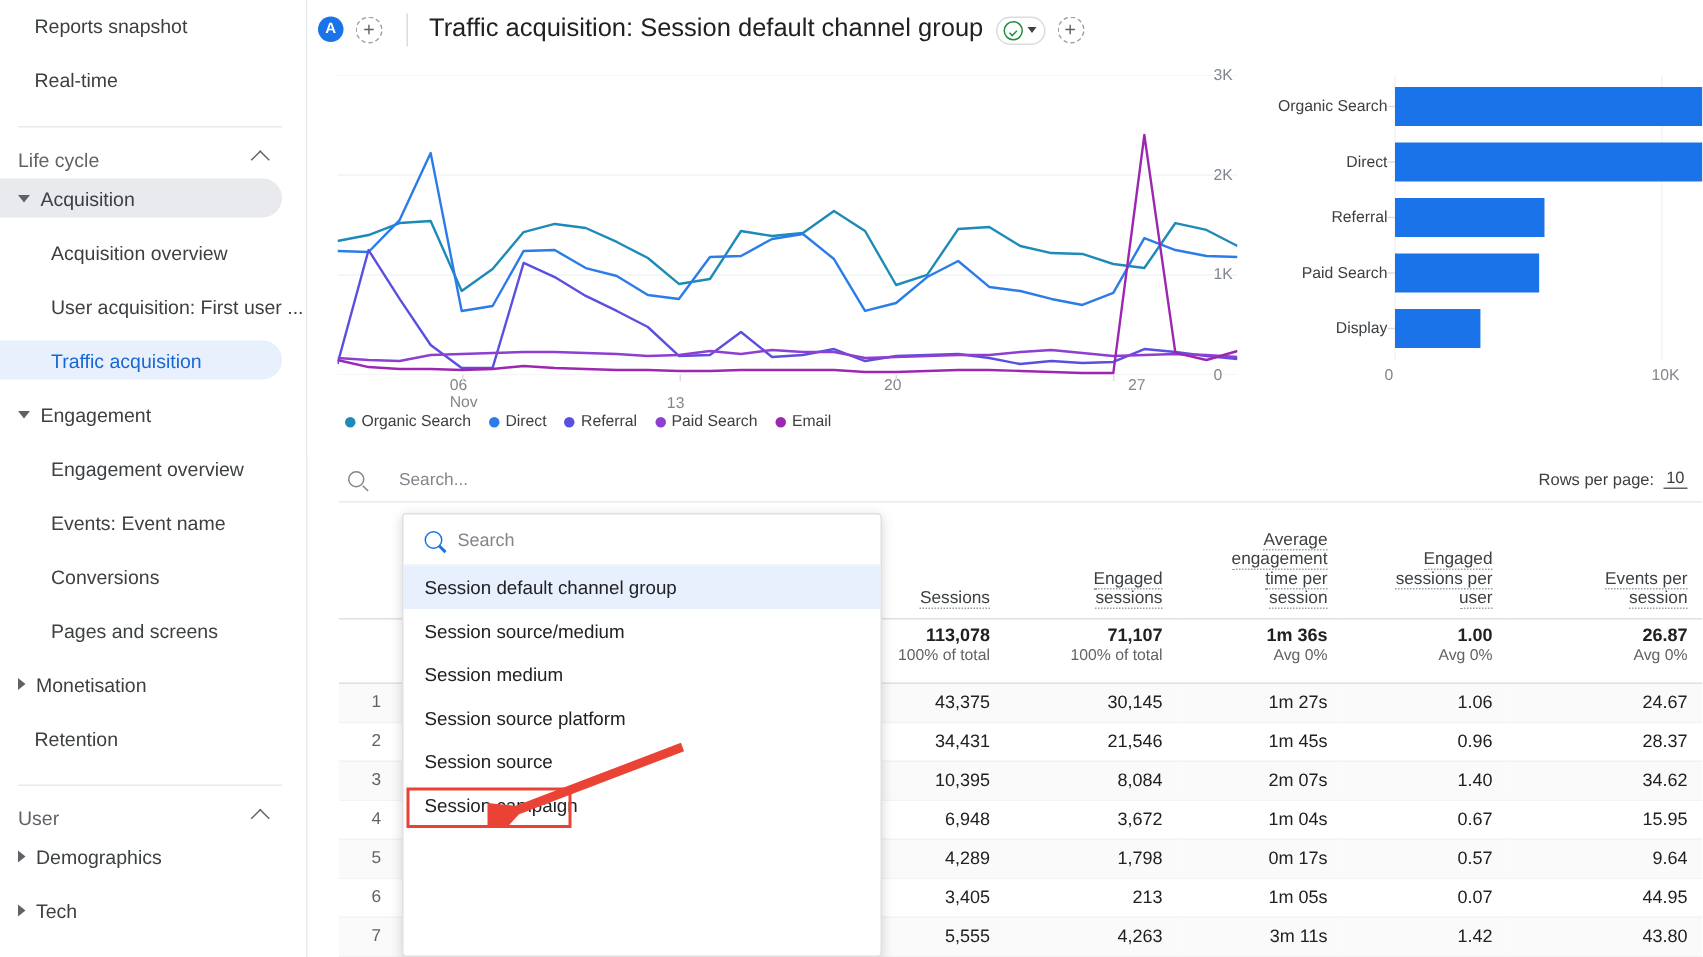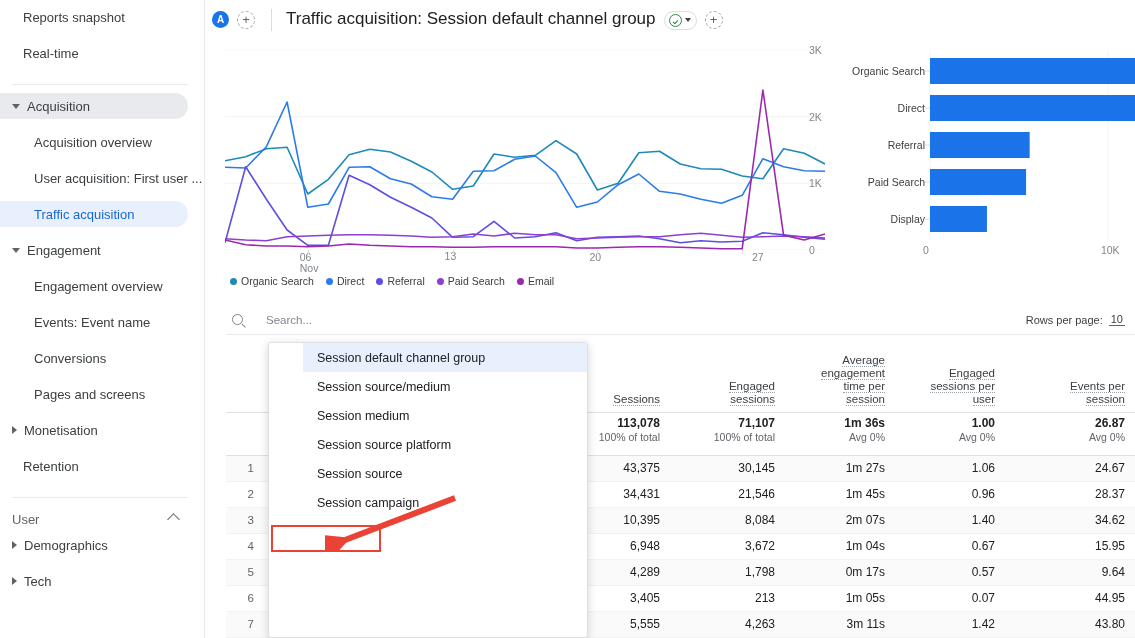--- a/index.html
+++ b/index.html
@@ -111,21 +111,21 @@
   
   #dropdown{
     position:absolute;left:268px;top:342px;width:320px;height:296px;
     background:#fff;border:1px solid #e0e0e0;border-radius:3px;
     box-shadow:0 2px 8px rgba(60,64,67,.22);z-index:40;
   }
   .dd-search{display:flex;align-items:center;gap:10px;height:34px;padding:0 14px;border-bottom:1px solid #f1f3f4;}
   .dd-sic{width:12px;height:12px;border:1.6px solid #1a73e8;border-radius:50%;position:relative;flex:0 0 auto;}
   .dd-sic:after{content:"";position:absolute;right:-4px;bottom:-2px;width:6px;height:1.6px;background:#1a73e8;transform:rotate(45deg);}
   .dd-sph{font-size:12px;color:#80868b;}
-  .dd-item{height:29px;display:flex;align-items:center;padding:0 14px;font-size:12.5px;color:#202124;cursor:pointer;margin-left:34px;}
+  .dd-item{height:29px;display:flex;align-items:center;padding:0 14px;font-size:12.5px;color:#202124;cursor:pointer;}
   .dd-item.hl{background:#e8f0fe;}
   
   #redbox{
     position:absolute;left:271px;top:525px;width:110px;height:27px;
     border:2px solid #ea4335;z-index:60;pointer-events:none;
   }
   #redarrow{position:absolute;left:325px;top:492px;z-index:61;pointer-events:none;}
 </style>
 </head>
 <body>
@@ -136,20 +136,24 @@
       <span class="spacer-ic"></span>
       <span>Reports snapshot</span>
     </div>
     <div class="nav-gap"></div>
     <div class="nav-item">
       <span class="spacer-ic"></span>
       <span>Real-time</span>
     </div>
     <div class="nav-gap"></div>
     <div class="nav-divider"></div>
+    <div class="sect-head">
+      <span>Life cycle</span>
+      <span class="chev-up"></span>
+    </div>
     <div class="nav-item sel-gray">
       <span class="caret-down"></span>
       <span>Acquisition</span>
     </div>
     <div class="nav-gap"></div>
     <div class="nav-item sub">
       <span>Acquisition overview</span>
     </div>
     <div class="nav-gap"></div>
     <div class="nav-item sub">
@@ -231,21 +235,21 @@
       <path d="M0.0,188.7 L20.7,190.0 L41.4,190.7 L62.1,186.7 L82.8,186.0 L103.4,185.3 L124.1,184.7 L144.8,184.7 L165.5,185.3 L186.2,186.0 L206.9,187.3 L227.6,186.7 L248.3,184.0 L269.0,186.0 L289.7,183.3 L310.3,184.7 L331.0,184.7 L351.7,188.7 L372.4,188.0 L393.1,187.3 L413.8,186.7 L434.5,186.7 L455.2,184.7 L475.9,183.3 L496.6,185.3 L517.2,187.3 L537.9,186.7 L558.6,186.0 L579.3,186.7 L600.0,188.0 " fill="none" stroke="#8e3fd1" stroke-width="1.6" stroke-linejoin="round"></path>
       <path d="M0.0,190.0 L20.7,194.7 L41.4,196.0 L62.1,196.0 L82.8,196.7 L103.4,196.0 L124.1,194.0 L144.8,195.3 L165.5,196.0 L186.2,196.7 L206.9,196.7 L227.6,197.3 L248.3,197.3 L269.0,196.7 L289.7,196.7 L310.3,196.7 L331.0,196.7 L351.7,198.0 L372.4,198.0 L393.1,197.3 L413.8,196.7 L434.5,196.7 L455.2,197.3 L475.9,198.0 L496.6,198.7 L517.2,198.7 L537.9,40.0 L558.6,185.3 L579.3,190.0 L600.0,184.0 " fill="none" stroke="#9c27b0" stroke-width="1.6" stroke-linejoin="round"></path>
     </svg>
   <div id="line-axes">
       <div class="axis-lbl" style="left:604px;top:205px;">0</div>
       <div class="axis-lbl" style="left:604px;top:138.33333333333334px;">1K</div>
       <div class="axis-lbl" style="left:604px;top:71.66666666666669px;">2K</div>
       <div class="axis-lbl" style="left:604px;top:5px;">3K</div>
       <div class="axis-lbl" style="left:94.75862068965517px;top:213px;line-height:11px;">06<br>Nov</div>
       <div class="tick-dash" style="left:102.75862068965517px;top:211px;width:1px;height:4px;background:#dadce0;"></div>
-      <div class="axis-lbl" style="left:239.58620689655174px;top:212px;line-height:11px;text-align:center;">13</div>
+      <div class="axis-lbl" style="left:239.58620689655174px;top:225px;line-height:11px;text-align:center;">13</div>
       <div class="tick-dash" style="left:247.58620689655174px;top:211px;width:1px;height:4px;background:#dadce0;"></div>
       <div class="axis-lbl" style="left:384.41379310344826px;top:213px;line-height:11px;">20</div>
       <div class="tick-dash" style="left:392.41379310344826px;top:211px;width:1px;height:4px;background:#dadce0;"></div>
       <div class="axis-lbl" style="left:547px;top:213px;line-height:11px;">27</div>
       <div class="tick-dash" style="left:537.2413793103449px;top:211px;width:1px;height:4px;background:#dadce0;"></div>
     </div>
   <svg id="barchart" width="295" height="200" style="position:absolute;left:635px;top:11px;">
       <line x1="90" y1="0" x2="90" y2="190" stroke="#f1f3f4" stroke-width="1"></line>
       <line x1="267.9513888888889" y1="0" x2="267.9513888888889" y2="190" stroke="#f1f3f4" stroke-width="1"></line>
       <rect x="90" y="8" width="205" height="26" fill="#1a73e8"></rect>
@@ -413,20 +417,24 @@
           <td>3m 11s</td>
           <td>1.42</td>
           <td>43.80</td>
           <td>76.74%</td>
         </tr>
       </tbody>
   </table>
 </div>
 
 <div id="dropdown">
+  <div class="dd-search">
+    <span class="dd-sic"></span>
+    <span class="dd-sph">Search</span>
+  </div>
   <div id="dd-list">
       <div class="dd-item hl">
         <span>Session default channel group</span>
       </div>
       <div class="dd-item">
         <span>Session source/medium</span>
       </div>
       <div class="dd-item">
         <span>Session medium</span>
       </div>

